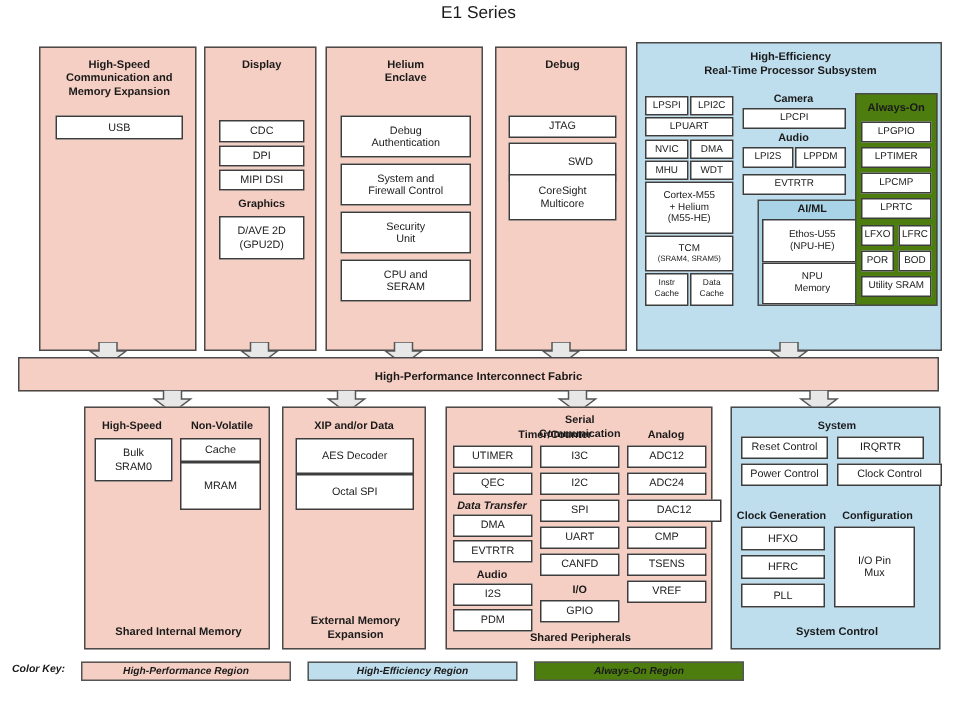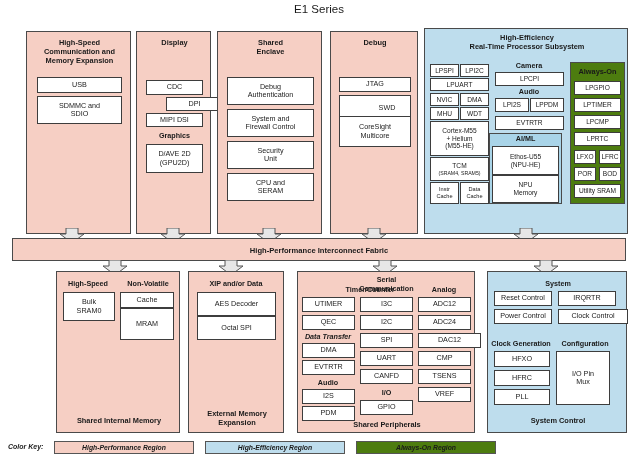--- a/index.html
+++ b/index.html
@@ -40,41 +40,37 @@
 
   <div class="abs" id="title">E1 Series</div>
 
   <div class="abs panel pink" style="left:26px;top:31px;width:105px;height:203px;">
     <div class="abs ptitle" style="left:4px;top:7px;width:97px;">
       <div>High-Speed</div>
       <div>Communication and</div>
       <div>Memory Expansion</div>
     </div>
     <div class="abs cell" style="left:10px;top:45px;width:85px;height:16px;">USB</div>
-    <div class="abs cell cell2" style="left:10px;top:64px;width:85px;height:28px;">
-      <span>SDMMC and</span>
-      <span>SDIO</span>
-    </div>
   </div>
 
   <div class="abs panel pink" style="left:136px;top:31px;width:75px;height:203px;">
     <div class="abs ptitle" style="left:3px;top:7px;width:69px;">Display</div>
     <div class="abs cell" style="left:9px;top:48px;width:57px;height:15px;">CDC</div>
-    <div class="abs cell" style="left:9px;top:65px;width:57px;height:14px;margin-left:20px;">DPI</div>
+    <div class="abs cell" style="left:9px;top:65px;width:57px;height:14px;">DPI</div>
     <div class="abs cell" style="left:9px;top:81px;width:57px;height:14px;">MIPI DSI</div>
     <div class="abs ghead" style="left:3px;top:100px;width:69px;">Graphics</div>
     <div class="abs cell cell2" style="left:9px;top:112px;width:57px;height:29px;">
       <span>D/AVE 2D</span>
       <span>(GPU2D)</span>
     </div>
   </div>
 
   <div class="abs panel pink" style="left:217px;top:31px;width:105px;height:203px;">
     <div class="abs ptitle" style="left:4px;top:7px;width:97px;">
-      <div>Shared</div>
+      <div>Helium</div>
       <div>Enclave</div>
     </div>
     <div class="abs cell cell2" style="left:9px;top:45px;width:87px;height:28px;">
       <span>Debug</span>
       <span>Authentication</span>
     </div>
     <div class="abs cell cell2" style="left:9px;top:77px;width:87px;height:28px;">
       <span>System and</span>
       <span>Firewall Control</span>
     </div>
@@ -129,21 +125,21 @@
       <span>Cache</span>
     </div>
 
     <div class="abs ghead" style="left:68px;top:33px;width:72px;">Camera</div>
     <div class="abs cell sm" style="left:70px;top:43px;width:69px;height:14px;">LPCPI</div>
     <div class="abs ghead" style="left:68px;top:59px;width:72px;">Audio</div>
     <div class="abs cell sm" style="left:70px;top:69px;width:34px;height:14px;">LPI2S</div>
     <div class="abs cell sm" style="left:105px;top:69px;width:34px;height:14px;">LPPDM</div>
     <div class="abs cell sm" style="left:70px;top:87px;width:69px;height:14px;">EVTRTR</div>
 
-    <div class="abs panel blue" style="left:64px;top:104px;width:73px;height:71px;background:#a9d4e8;">
+    <div class="abs panel blue" style="left:80px;top:104px;width:73px;height:71px;background:#a9d4e8;">
       <div class="abs ghead" style="left:0;top:1px;width:71px;">AI/ML</div>
       <div class="abs cell cell2 sm" style="left:2px;top:12px;width:67px;height:29px;">
         <span>Ethos-U55</span>
         <span>(NPU-HE)</span>
       </div>
       <div class="abs cell cell2 sm" style="left:2px;top:41px;width:67px;height:28px;">
         <span>NPU</span>
         <span>Memory</span>
       </div>
     </div>

